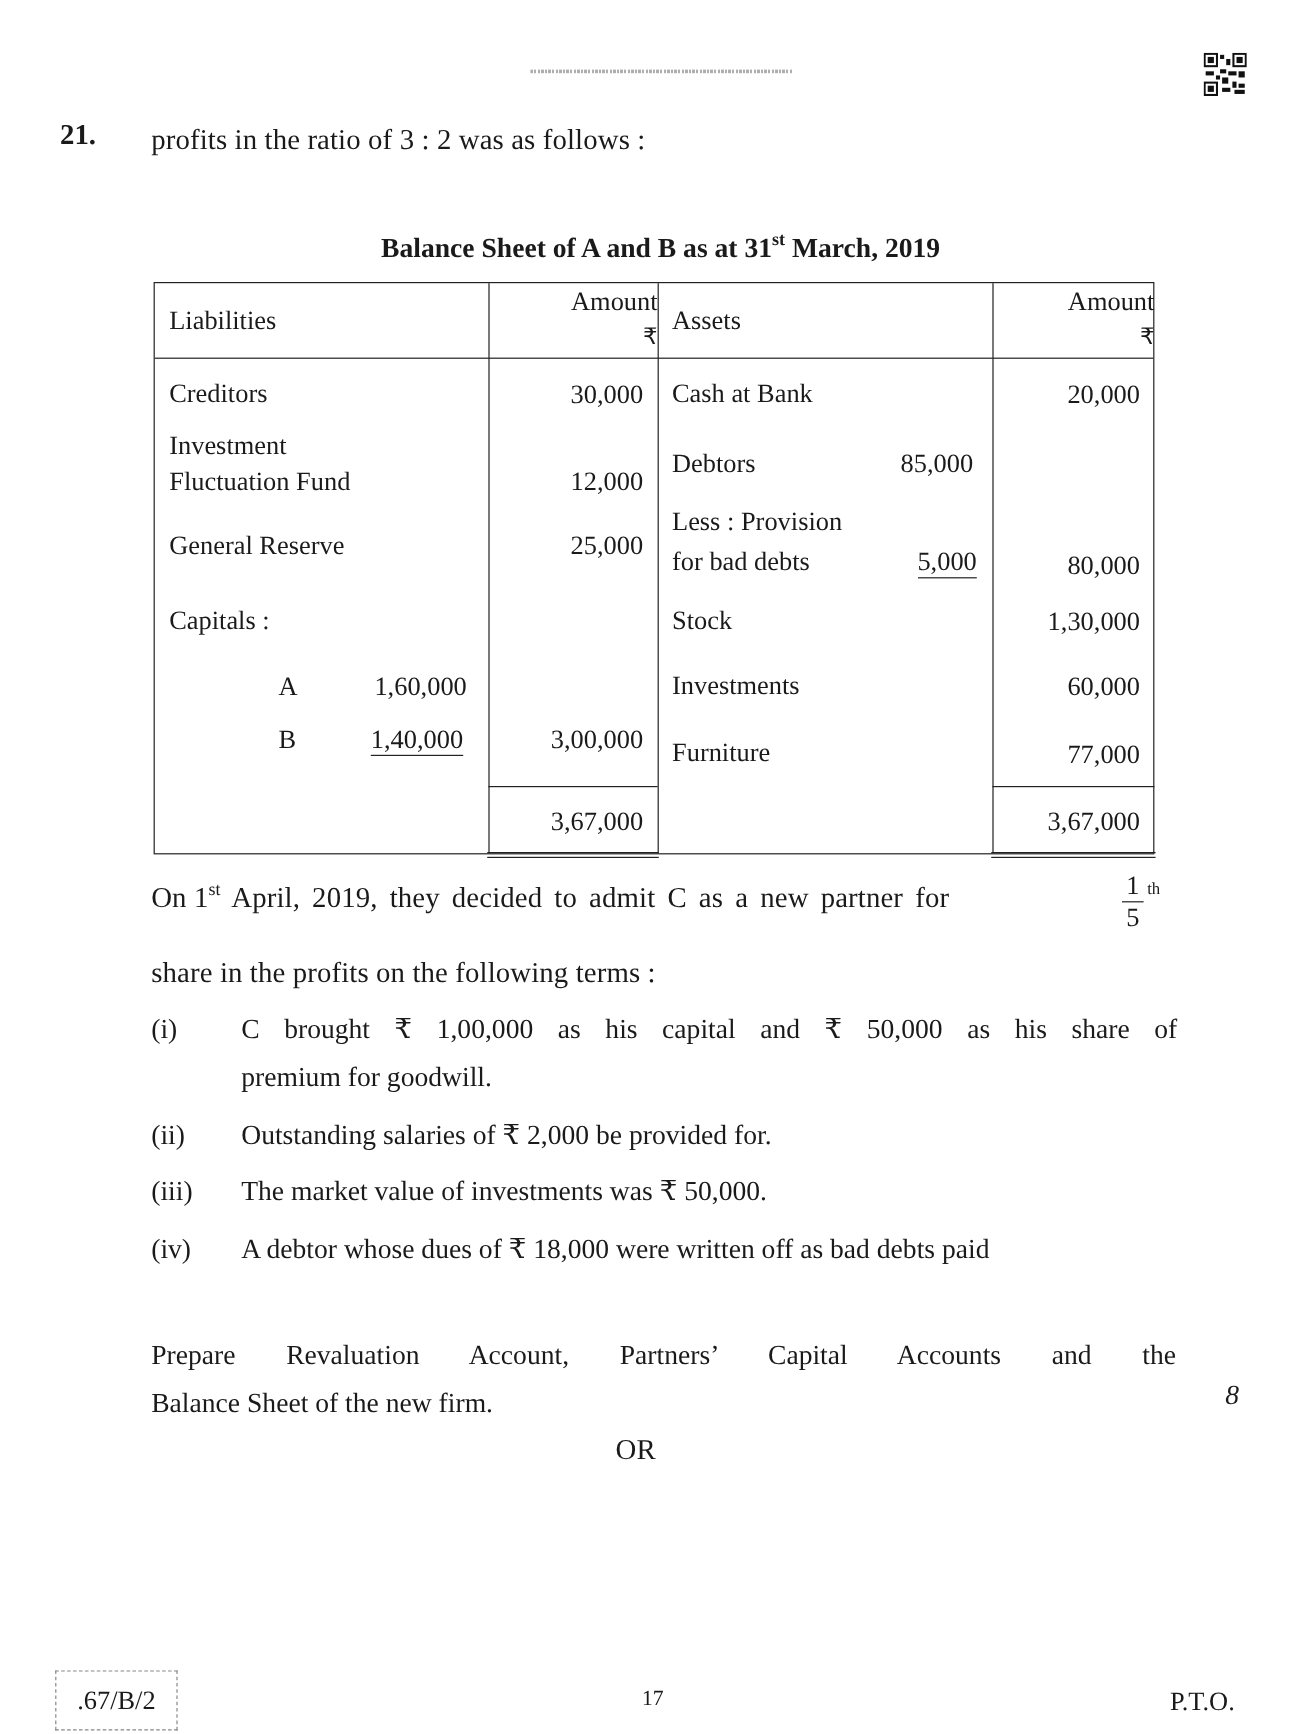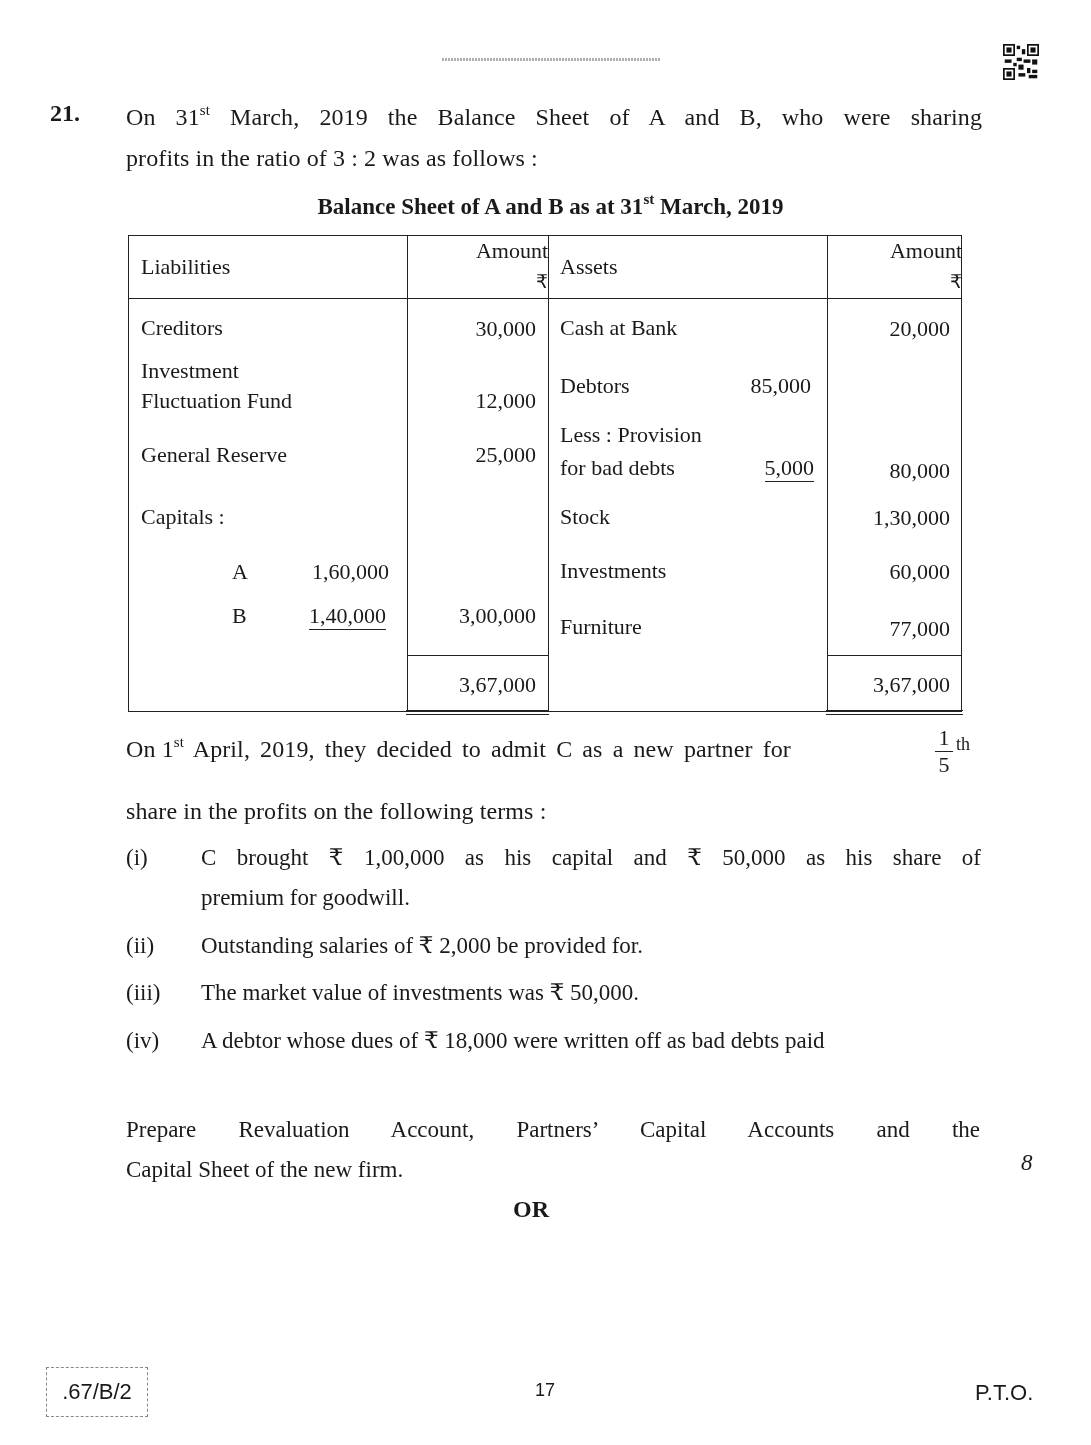--- a/index.html
+++ b/index.html
@@ -2,21 +2,21 @@
 <html><head>
 <meta charset="utf-8">
 <style>
   html, body { margin: 0; padding: 0; background: #ffffff; }
   body {
     width: 1091px; height: 1445px; position: relative; overflow: hidden;
     font-family: "DejaVu Serif", "Liberation Serif", serif; color: #1a1a1a;
   }
   .abs { position: absolute; }
   .serif { font-family: "Liberation Serif", "DejaVu Serif", serif; }
-  .sans { font-family: Liberation Sans, sans-serif; }
+  .sans { font-family: Liberation Serif, serif; margin-top: 25px; }
 
   
   .header-strip { left: 442px; top: 58px; width: 218px; height: 3px;
     background: repeating-linear-gradient(90deg, #9a9a9a 0 2px, #ffffff 2px 3px); opacity: .8; }
   .qr { left: 1003px; top: 44px; width: 36px; height: 36px; }
 
   .qnum { left: 50px; top: 100px; font-size: 24px; font-weight: bold; }
   .para { font-size: 24px; line-height: 38px; letter-spacing: 0.1px; }
   .intro { left: 126px; top: 98px; width: 856px; }
   .intro .just { text-align: justify; text-align-last: justify; display:block; }
@@ -32,32 +32,32 @@
   .cell { position: absolute; font-size: 22px; line-height: 30px; white-space: nowrap; }
   .r { text-align: right; }
   .c { text-align: right; }
   .ul { border-bottom: 1.5px solid #222; padding-bottom: 1px; }
   .dbl { position: absolute; height: 3px; border-top: 1.5px solid #222; border-bottom: 1.5px solid #222; }
 
   
   .admit { left: 126px; top: 730px; width: 856px; }
   .frac { position: absolute; left: 934px; top: 726px; width: 20px; text-align: center; font-size: 22px; line-height: 24px; }
   .frac .bar { border-top: 1.5px solid #222; margin: 1px 1px; }
-  .th { position: absolute; left: 956px; top: 734px; font-size: 18px; }
+  .th { position: absolute; left: 956px; top: 734px; font-size: 14px; }
   .share { left: 126px; top: 792px; }
 
   .item { left: 126px; width: 856px; font-size: 23px; line-height: 40px; }
   .item .num { position: absolute; left: 0; top: 0; }
   .item .txt { position: absolute; left: 75px; width: 780px; text-align: justify; }
   .rupee { font-family: "DejaVu Sans", sans-serif; font-size: 19px; }
 
   .prep { left: 126px; top: 1110px; width: 854px; font-size: 23px; line-height: 40px; }
   .prep .just { display:block; text-align: justify; text-align-last: justify; }
   .marks { left: 1021px; top: 1150px; font-size: 23px; font-style: italic; }
-  .or { left: 513px; top: 1196px; font-size: 24px; font-weight: bold; }
+  .or { left: 513px; top: 1196px; font-size: 24px; font-weight: normal; }
 
   
   .code-box { left: 46px; top: 1367px; width: 102px; height: 50px; border: 1px dashed #888;
     box-sizing: border-box; font-size: 22px; display: flex; align-items: center; justify-content: center; }
   .pgno { left: 535px; top: 1380px; font-size: 18px; }
   .pto { left: 975px; top: 1380px; font-size: 22px; }
 </style>
 </head>
 <body>
 
@@ -81,21 +81,20 @@
   <rect x="9" y="12" width="3" height="3" fill="#111"></rect>
     <rect x="14" y="14" width="2" height="3" fill="#111"></rect>
     <rect x="17" y="15" width="3" height="2" fill="#111"></rect>
   <rect x="9" y="17" width="4" height="2" fill="#111"></rect>
     <rect x="15" y="18" width="5" height="2" fill="#111"></rect>
     <rect x="6" y="11" width="2" height="2" fill="#111"></rect>
 </svg>
 
 <div class="abs qnum serif">21.</div>
 <div class="abs para intro serif">
-  <span class="just"><span>On 31</span><sup>st</sup><span> March, 2019 the Balance Sheet of A and B, who were sharing</span></span>
   <span>profits in the ratio of 3 : 2 was as follows :</span>
 </div>
 
 <div class="abs bs-title serif">
   <span>Balance Sheet of A and B as at 31</span><sup>st</sup><span> March, 2019</span>
 </div>
 
 <div class="abs bs serif">
   <div class="vline" style="left:278px"></div>
   <div class="vline" style="left:419px"></div>
@@ -169,20 +168,20 @@
   <span class="num">(iii)</span>
   <span class="txt" style="top:0">The market value of investments was ₹ 50,000.</span>
 </div>
 <div class="abs item serif" style="top:1021px;height:80px">
   <span class="num">(iv)</span>
   <span class="txt" style="top:0">A debtor whose dues of ₹ 18,000 were written off as bad debts paid</span>
 </div>
 
 <div class="abs prep serif">
   <span class="just">Prepare Revaluation Account, Partners’ Capital Accounts and the</span>
-  <span>Capital Sheet of the new firm.</span>
+  <span>Balance Sheet of the new firm.</span>
 </div>
 <div class="abs marks serif">8</div>
 <div class="abs or serif">OR</div>
 
 <div class="abs code-box sans">.67/B/2</div>
 <div class="abs pgno sans">17</div>
 <div class="abs pto sans">P.T.O.</div>
 
 </body></html>

